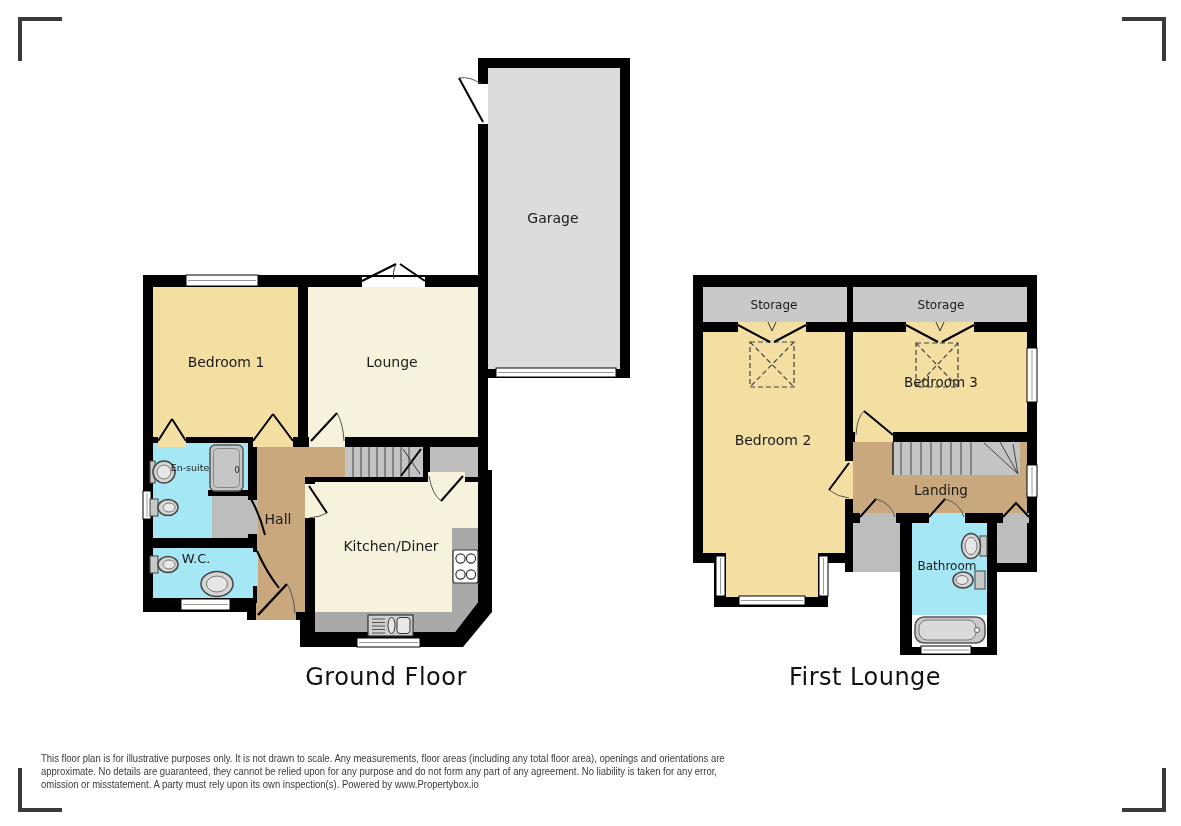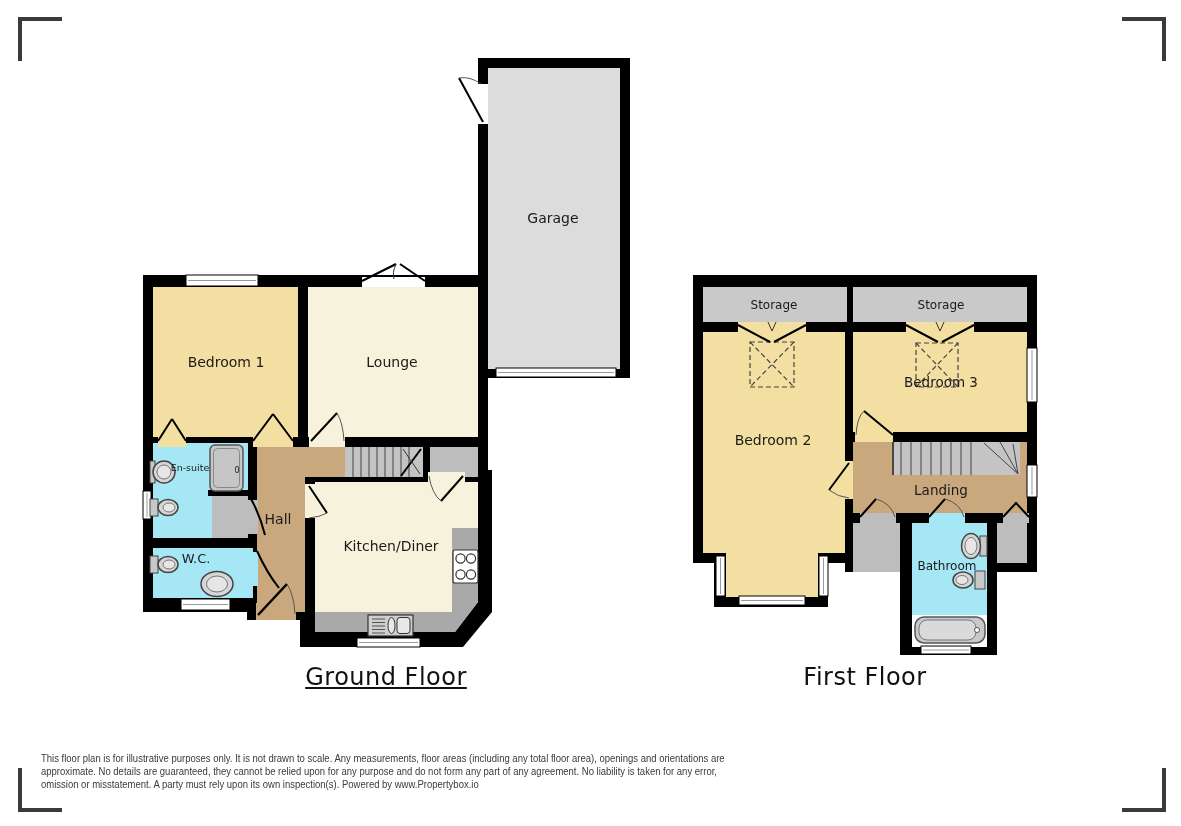--- a/index.html
+++ b/index.html
@@ -6,21 +6,21 @@
   body{position:relative;width:1181px;height:826px;overflow:hidden;
        font-family:"DejaVu Sans","Liberation Sans",sans-serif;}
   .corner{position:absolute;width:40px;height:40px;}
   .corner.tl{left:18px;top:17px;border-left:4px solid #3a3a3a;border-top:4px solid #3a3a3a;}
   .corner.tr{left:1122px;top:17px;border-right:4px solid #3a3a3a;border-top:4px solid #3a3a3a;}
   .corner.bl{left:18px;top:768px;border-left:4px solid #3a3a3a;border-bottom:4px solid #3a3a3a;}
   .corner.br{left:1122px;top:768px;border-right:4px solid #3a3a3a;border-bottom:4px solid #3a3a3a;}
   svg{position:absolute;left:0;top:0;}
   .floor-title{position:absolute;top:663px;transform:translateX(-50%);
        font-size:24px;letter-spacing:0.5px;color:#111;white-space:nowrap;}
-  .floor-title.ground{left:386px;text-decoration:underline;}
+  .floor-title.ground{left:386px;}
   .floor-title.first{left:865px;}
   .disclaimer{position:absolute;left:41px;top:752px;width:840px;
        font-family:"Liberation Sans",sans-serif;font-size:10px;line-height:13px;
        color:#3a3a3a;transform:scaleX(0.95);transform-origin:left top;}
   .disclaimer div{white-space:nowrap;}
   text{font-family:"DejaVu Sans","Liberation Sans",sans-serif;fill:#1a1a1a;}
 </style>
 </head>
 <body>
 
@@ -302,19 +302,19 @@
       <text x="941" y="309" font-size="12">Storage</text>
       <text x="773" y="445" font-size="14">Bedroom 2</text>
       <text x="941" y="387" font-size="13.5">Bedroom 3</text>
       <text x="941" y="495" font-size="13.5">Landing</text>
       <text x="947" y="570" font-size="12">Bathroom</text>
     </g>
   </g>
 </svg>
 
 <div class="floor-title ground">Ground Floor</div>
-<div class="floor-title first">First Floor</div>
+<div class="floor-title first">First Lounge</div>
 
 <div class="disclaimer">
   <div>This floor plan is for illustrative purposes only. It is not drawn to scale. Any measurements, floor areas (including any total floor area), openings and orientations are</div>
   <div>approximate. No details are guaranteed, they cannot be relied upon for any purpose and do not form any part of any agreement. No liability is taken for any error,</div>
   <div>omission or misstatement. A party must rely upon its own inspection(s). Powered by www.Propertybox.io</div>
 </div>
 
 </body></html>

